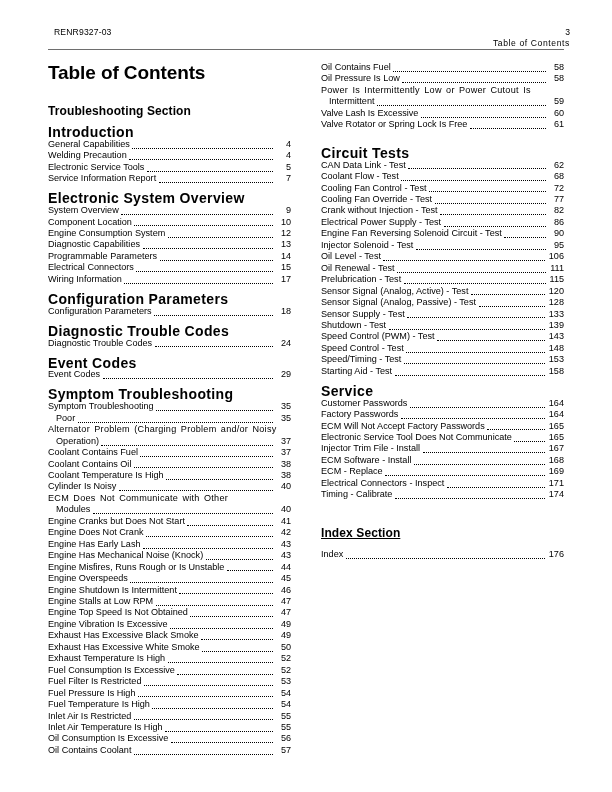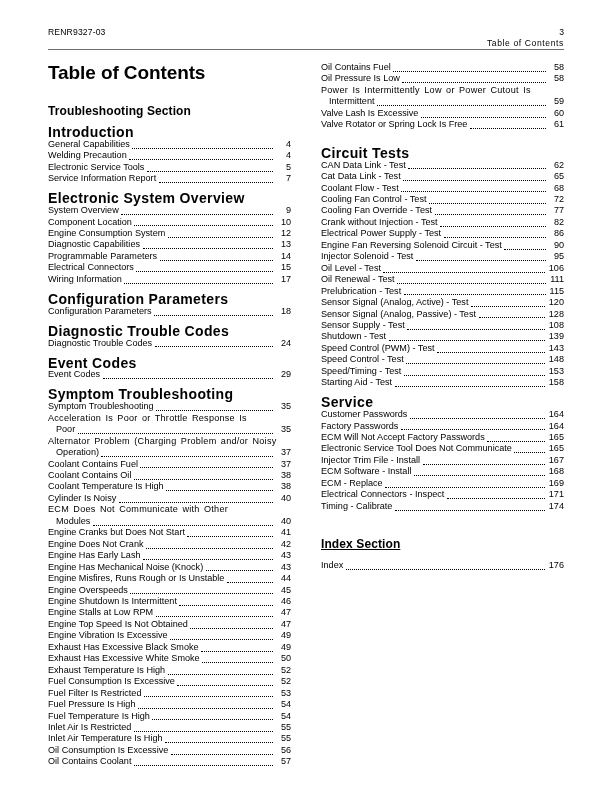--- a/index.html
+++ b/index.html
@@ -13,21 +13,21 @@
     height: 792px;
     background: #ffffff;
     font-family: "Liberation Sans", sans-serif;
     color: #000000;
     overflow: hidden;
   }
 
   
   .runhead {
     position: absolute;
-    left: 48px;
+    left: 54px;
     top: 27px;
     width: 516px;
     height: 28px;
   }
   .runhead .doc-id {
     position: absolute;
     left: 0;
     top: 0;
     font-size: 8.6px;
     letter-spacing: 0.15px;
@@ -242,21 +242,20 @@
           </div>
         </div>
         <div class="group">
           <div class="group-head">Symptom Troubleshooting</div>
           <div class="entry">
             <span class="etitle">Symptom Troubleshooting</span>
             <span class="leader"></span>
             <span class="epage">35</span>
           </div>
           <div class="entry wrap">
-            <span class="line1 ws">Acceleration Is Poor or Throttle Response Is</span>
             <div class="line2row">
               <span class="etitle">Poor</span>
               <span class="leader"></span>
               <span class="epage">35</span>
             </div>
           </div>
           <div class="entry wrap">
             <span class="line1 ws">Alternator Problem (Charging Problem and/or Noisy</span>
             <div class="line2row">
               <span class="etitle">Operation)</span>
@@ -434,25 +433,20 @@
       </div>
     <div id="right-groups">
         <div class="group">
           <div class="group-head">Circuit Tests</div>
           <div class="entry">
             <span class="etitle">CAN Data Link - Test</span>
             <span class="leader"></span>
             <span class="epage">62</span>
           </div>
           <div class="entry">
-            <span class="etitle">Cat Data Link - Test</span>
-            <span class="leader"></span>
-            <span class="epage">65</span>
-          </div>
-          <div class="entry">
             <span class="etitle">Coolant Flow - Test</span>
             <span class="leader"></span>
             <span class="epage">68</span>
           </div>
           <div class="entry">
             <span class="etitle">Cooling Fan Control - Test</span>
             <span class="leader"></span>
             <span class="epage">72</span>
           </div>
           <div class="entry">
@@ -501,21 +495,21 @@
             <span class="epage">120</span>
           </div>
           <div class="entry">
             <span class="etitle">Sensor Signal (Analog, Passive) - Test</span>
             <span class="leader"></span>
             <span class="epage">128</span>
           </div>
           <div class="entry">
             <span class="etitle">Sensor Supply - Test</span>
             <span class="leader"></span>
-            <span class="epage">108</span>
+            <span class="epage">133</span>
           </div>
           <div class="entry">
             <span class="etitle">Shutdown - Test</span>
             <span class="leader"></span>
             <span class="epage">139</span>
           </div>
           <div class="entry">
             <span class="etitle">Speed Control (PWM) - Test</span>
             <span class="leader"></span>
             <span class="epage">143</span>

